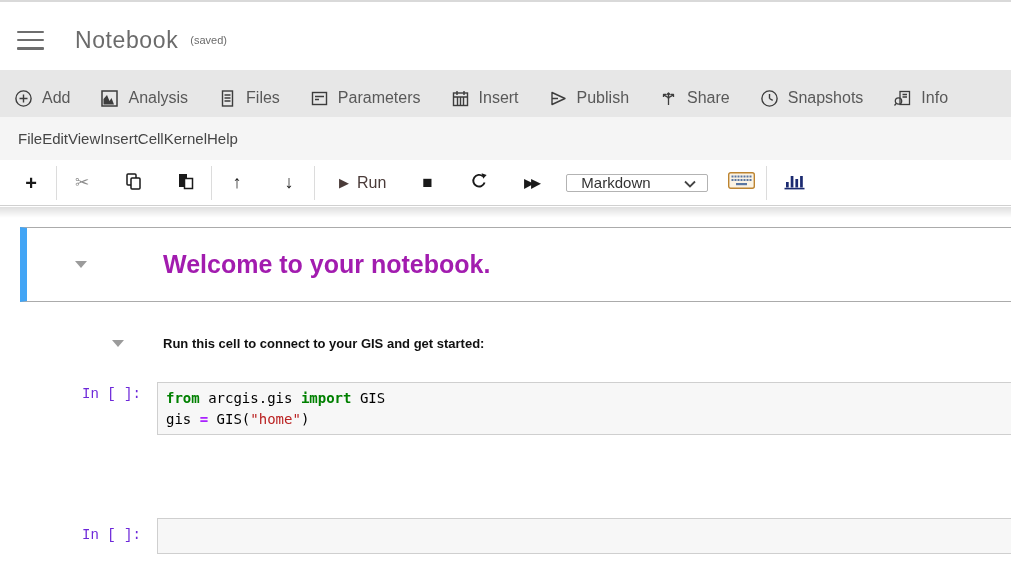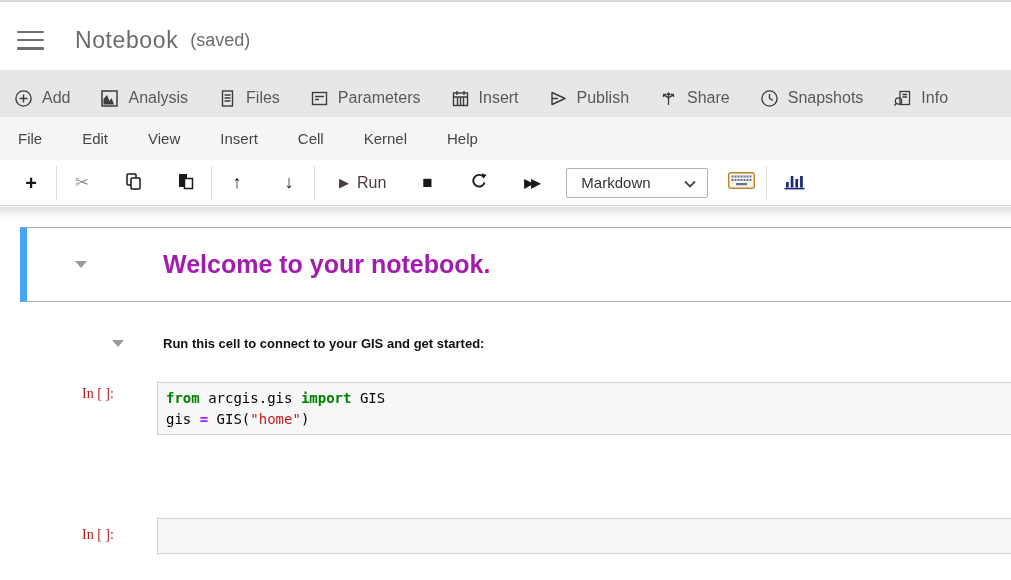--- a/index.html
+++ b/index.html
@@ -6,59 +6,59 @@
   body{
     width:1011px;height:580px;overflow:hidden;position:relative;
     font-family:"Liberation Sans",sans-serif;background:#ffffff;
   }
   .top-line{position:absolute;top:0;left:0;right:0;height:2px;background:#d9d9d9;}
   
   .app-header{position:absolute;top:2px;left:0;right:0;height:76px;background:#fff;display:flex;align-items:center;}
   .hamburger{width:27px;height:19px;margin-left:17px;display:flex;flex-direction:column;justify-content:space-between;cursor:pointer;}
   .hamburger span{display:block;height:2.5px;background:#6e6e6e;border-radius:1px;}
   .app-title{margin-left:31px;font-size:23px;color:#6b6b6b;letter-spacing:.6px;}
-  .app-status{margin-left:12px;font-size:18px;color:#6b6b6b;}
+  .app-status{margin-left:12px;font-size:11px;color:#6b6b6b;}
   
   .esri-toolbar{position:absolute;top:70px;left:0;right:0;height:56px;background:#e7e7e7;display:flex;align-items:center;padding-left:14px;gap:30px;box-sizing:border-box;}
   .esri-item{display:flex;align-items:center;gap:9px;cursor:pointer;}
   .esri-item svg{display:block;}
   .esri-label{font-size:16px;color:#595959;}
   
-  .menu-bar{position:absolute;top:117px;left:0;right:0;height:43px;background:#f5f5f5;display:flex;align-items:center;padding-left:18px;gap:40px;box-sizing:border-box;}
+  .menu-bar{position:absolute;top:117px;left:0;right:0;height:43px;background:#f5f5f5;display:flex;align-items:center;padding-left:18px;box-sizing:border-box;}
   .menu-item{font-size:15px;color:#454545;cursor:pointer;}
   
   .jtoolbar{position:absolute;top:160px;left:0;right:0;height:46px;background:#fff;border-bottom:1px solid #d0d0d0;display:flex;align-items:center;padding-left:16px;box-sizing:border-box;}
   .jbtn{width:30px;height:30px;display:flex;align-items:center;justify-content:center;cursor:pointer;color:#1a1a1a;}
   .jdivider{width:1px;height:34px;background:#dcdcdc;margin:0 10px;}
   .plus-glyph{font-size:20px;font-weight:bold;line-height:1;}
   .cut-glyph{font-size:17px;color:#8c8c8c;}
   .arrow-glyph{font-size:18px;font-weight:bold;}
   .stop-glyph{font-size:17px;}
   .ff-glyph{font-size:12px;letter-spacing:-2px;font-weight:bold;}
   .gap22{margin-left:22px;}
   .run-btn{display:flex;align-items:center;gap:8px;margin-left:14px;cursor:pointer;color:#4a3b39;}
   .run-tri{font-size:13px;}
   .run-label{font-size:16px;}
-  .cell-type-select{margin-left:20px;width:142px;height:30px;border:1px solid #b3b3b3;border-radius:2px;background:#fff;display:flex;align-items:center;justify-content:space-between;padding:0 11px 0 14px;cursor:pointer;box-sizing:border-box;}
+  .cell-type-select{margin-left:20px;width:142px;height:18px;border:1px solid #b3b3b3;border-radius:2px;background:#fff;display:flex;align-items:center;justify-content:space-between;padding:0 11px 0 14px;cursor:pointer;box-sizing:border-box;}
   .cell-type-value{font-size:15px;color:#333;}
   .kbd-btn{margin-left:18px;}
   .chart-btn{margin-left:2px;}
   
   .notebook{position:absolute;top:207px;left:0;right:0;bottom:0;background:#fff;}
   .nb-shadow{position:absolute;top:0;left:0;right:0;height:11px;background:linear-gradient(rgba(0,0,0,.13),rgba(0,0,0,0));pointer-events:none;}
   .cell{position:absolute;left:0;right:0;}
   .md-cell-selected{left:20px;right:-3px;top:20px;height:73px;border:1px solid #ababab;border-left:7px solid #42a5f5;background:#fff;display:flex;align-items:center;cursor:pointer;}
   .collapse-tri{width:0;height:0;border-left:6px solid transparent;border-right:6px solid transparent;border-top:7px solid #9b9b9b;cursor:pointer;}
   .tri-in-sel{position:absolute;left:48px;}
   .h1-text{position:absolute;left:136px;font-size:25px;font-weight:bold;color:#a21caf;}
   .md-cell{height:32px;display:flex;align-items:center;cursor:pointer;}
   .md-cell .collapse-tri{position:absolute;left:112px;}
   .h3-text{position:absolute;left:163px;font-size:13px;font-weight:bold;color:#111;}
   .md2{top:120px;} .md4{top:262px;}
-  .prompt{position:absolute;left:82px;font-family:Liberation Serif, serif;font-size:14px;color:#b91c1c;white-space:pre;}
+  .prompt{position:absolute;left:82px;font-family:Liberation Mono, monospace;font-size:14px;color:#6d28d9;white-space:pre;}
   .prompt3{top:179px;} .prompt5{top:320px;}
   .code-box{position:absolute;left:157px;right:-3px;background:#f7f7f7;border:1px solid #cfcfcf;box-sizing:border-box;cursor:text;}
   .code3{top:175px;height:53px;padding:5px 8px;}
   .code5{top:311px;height:36px;}
   .code-line{font-family:"DejaVu Sans Mono",monospace;font-size:14px;line-height:21px;color:#212121;white-space:pre;}
   .tok-kw{color:#008000;font-weight:bold;}
   .tok-op{color:#aa22ff;font-weight:bold;}
   .tok-str{color:#ba2121;}
   .tok-pl{color:#000000;}
 </style>

